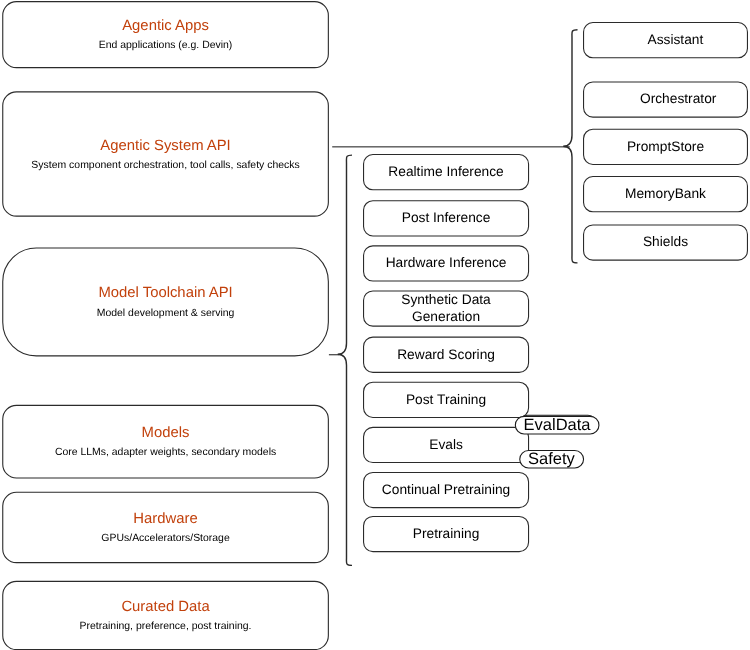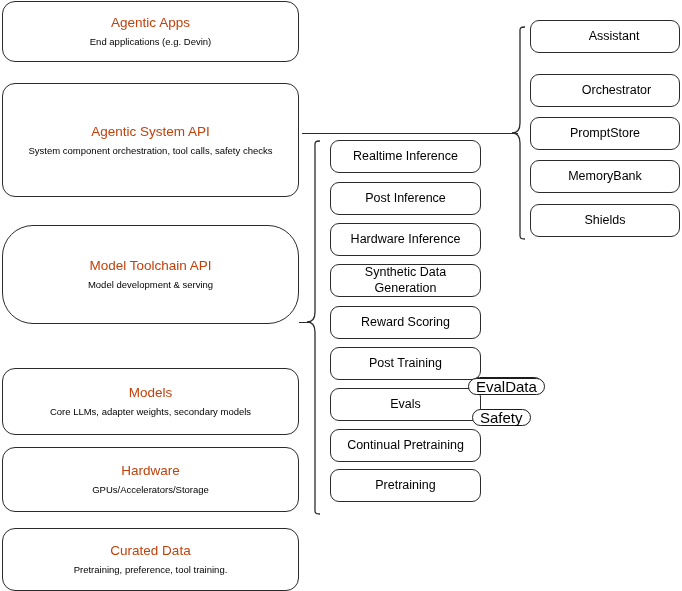--- a/index.html
+++ b/index.html
@@ -127,21 +127,21 @@
     <div class="sub">Core LLMs, adapter weights, secondary models</div>
   </div>
 
   <div class="node layer tall" style="top:447px; height:65px;">
     <div class="title">Hardware</div>
     <div class="sub">GPUs/Accelerators/Storage</div>
   </div>
 
   <div class="node layer tall" style="top:528px; height:63px;">
     <div class="title">Curated Data</div>
-    <div class="sub">Pretraining, preference, tool training.</div>
+    <div class="sub">Pretraining, preference, post training.</div>
   </div>
 
   <div class="hline" style="left:302px; top:133px; width:216px;"></div>
 
   <svg class="brace" style="left:511px; top:26px; width:16px; height:214px;" viewBox="0 0 16 214">
     <path d="M14 1 C 8 1, 9 3, 9 8 L 9 97 C 9 104, 6 107, 1 107 C 6 107, 9 110, 9 117 L 9 206 C 9 211, 8 213, 14 213"></path>
   </svg>
 
   <div class="hline" style="left:299px; top:322px; width:9px;"></div>
 

